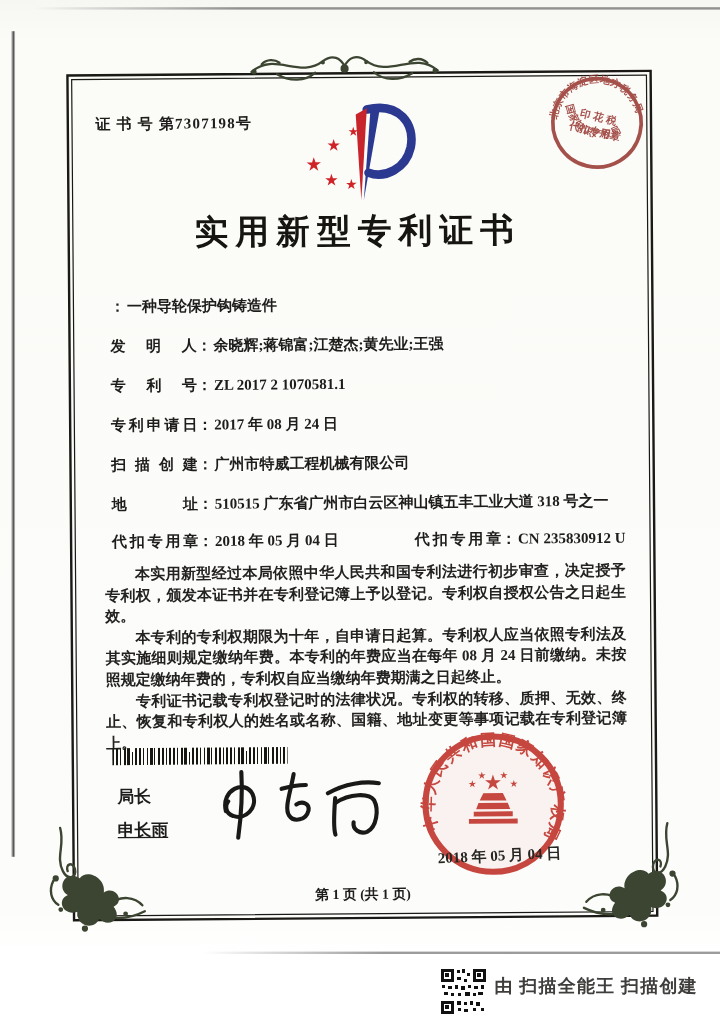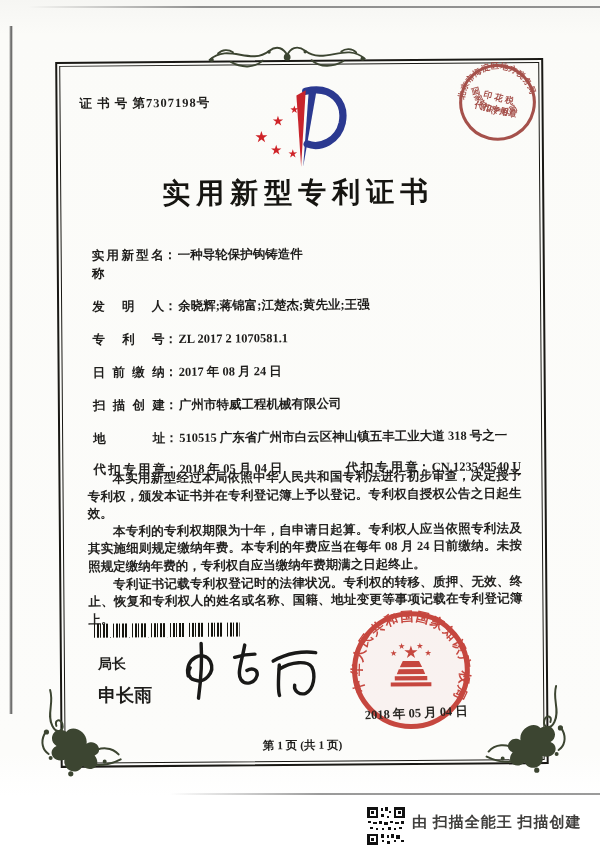--- a/index.html
+++ b/index.html
@@ -31,22 +31,22 @@
   .fvalue{flex:1 1 auto;}
   .frow.last{justify-content:space-between;}
   .pairR{display:flex;}
   .paras{position:absolute;left:87px;top:469px;width:434px;font-size:12.5px;font-weight:600;
     line-height:17.6px;text-align:justify;color:#232220;}
   .paras p{margin:0;text-indent:2em;}
   .barcode{position:absolute;left:92px;top:622px;width:146px;height:14px;
     background:repeating-linear-gradient(90deg,#16150f 0 1.5px,transparent 1.5px 3px,#16150f 3px 5px,transparent 5px 6.5px,#16150f 6.5px 7.3px,transparent 7.3px 9.5px);}
   .sig-title{position:absolute;left:96px;top:654px;font-size:14px;font-weight:bold;
     font-family:Liberation Serif, serif;}
-  .sig-name{position:absolute;left:96px;top:682px;font-size:18px;font-weight:bold;
-    font-family:"Liberation Sans","DejaVu Sans",sans-serif;}
+  .sig-name{position:absolute;left:96px;top:682px;font-size:14px;font-weight:bold;
+    font-family:"Liberation Sans","DejaVu Sans",sans-serif;text-decoration:underline;}
   .signature{position:absolute;left:172px;top:634px;}
   .seal{position:absolute;left:344px;top:606px;opacity:.93;}
   .seal-date{position:absolute;left:346px;top:706px;width:136px;text-align:center;
     font-size:12.5px;font-weight:bold;color:#272622;transform:rotate(-2deg);}
   .page-num{position:absolute;left:58px;top:738px;width:484px;text-align:center;font-size:11.5px;font-weight:bold;}
   .orn-top{position:absolute;left:207px;top:38px;}
   .orn-bl{position:absolute;left:36px;top:686px;}
   .orn-br{position:absolute;left:482px;top:686px;transform:scaleX(-1);}
   .stamp{position:absolute;left:454px;top:58px;transform:rotate(14deg);opacity:.88;}
   .qr{position:absolute;left:366px;top:806px;}
@@ -124,36 +124,35 @@
       <text x="15" y="56" font-size="15">★</text>
       <text x="29" y="68" font-size="13">★</text>
       <text x="45" y="71" font-size="11">★</text>
     </g>
   </svg>
 
   <div class="title">实用新型专利证书</div>
 
   <div class="fields">
     <div class="frow">
-      <span class="flabel">实用新型名称</span>
         <span class="fcolon">：</span>
       <span class="fvalue">一种导轮保护钩铸造件</span>
     </div>
     <div class="frow">
       <span class="flabel">发明人</span>
         <span class="fcolon">：</span>
       <span class="fvalue">余晓辉;蒋锦富;江楚杰;黄先业;王强</span>
     </div>
     <div class="frow">
       <span class="flabel">专利号</span>
         <span class="fcolon">：</span>
       <span class="fvalue">ZL 2017 2 1070581.1</span>
     </div>
     <div class="frow">
-      <span class="flabel">日前缴纳</span>
+      <span class="flabel">专利申请日</span>
         <span class="fcolon">：</span>
       <span class="fvalue">2017 年 08 月 24 日</span>
     </div>
     <div class="frow">
       <span class="flabel">扫描创建</span>
         <span class="fcolon">：</span>
       <span class="fvalue">广州市特威工程机械有限公司</span>
     </div>
     <div class="frow tight">
       <span class="flabel">地址</span>
@@ -162,21 +161,21 @@
     </div>
     <div class="frow last">
       <span class="pairR">
         <span class="flabel">代扣专用章</span>
           <span class="fcolon">：</span>
         <span>2018 年 05 月 04 日</span>
       </span>
       <span class="pairR">
         <span class="flabel">代扣专用章</span>
           <span class="fcolon">：</span>
-        <span>CN 123549540 U</span>
+        <span>CN 235830912 U</span>
       </span>
     </div>
   </div>
 
   <div class="paras">
     <p>本实用新型经过本局依照中华人民共和国专利法进行初步审查，决定授予专利权，颁发本证书并在专利登记簿上予以登记。专利权自授权公告之日起生效。</p>
     <p>本专利的专利权期限为十年，自申请日起算。专利权人应当依照专利法及其实施细则规定缴纳年费。本专利的年费应当在每年 08 月 24 日前缴纳。未按照规定缴纳年费的，专利权自应当缴纳年费期满之日起终止。</p>
     <p>专利证书记载专利权登记时的法律状况。专利权的转移、质押、无效、终止、恢复和专利权人的姓名或名称、国籍、地址变更等事项记载在专利登记簿上。</p>
   </div>
 

